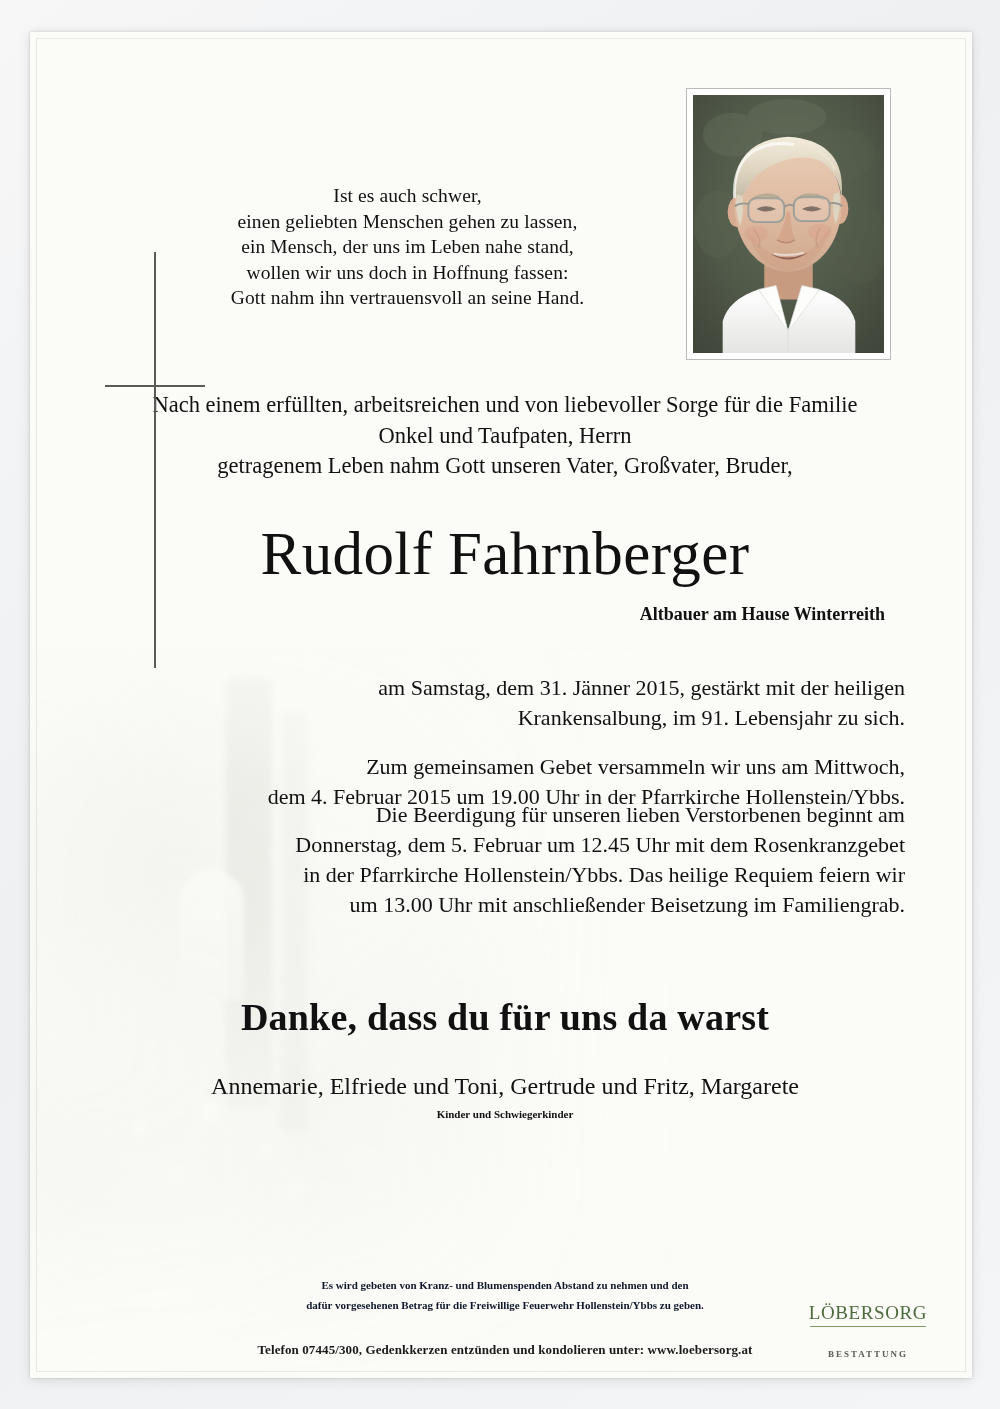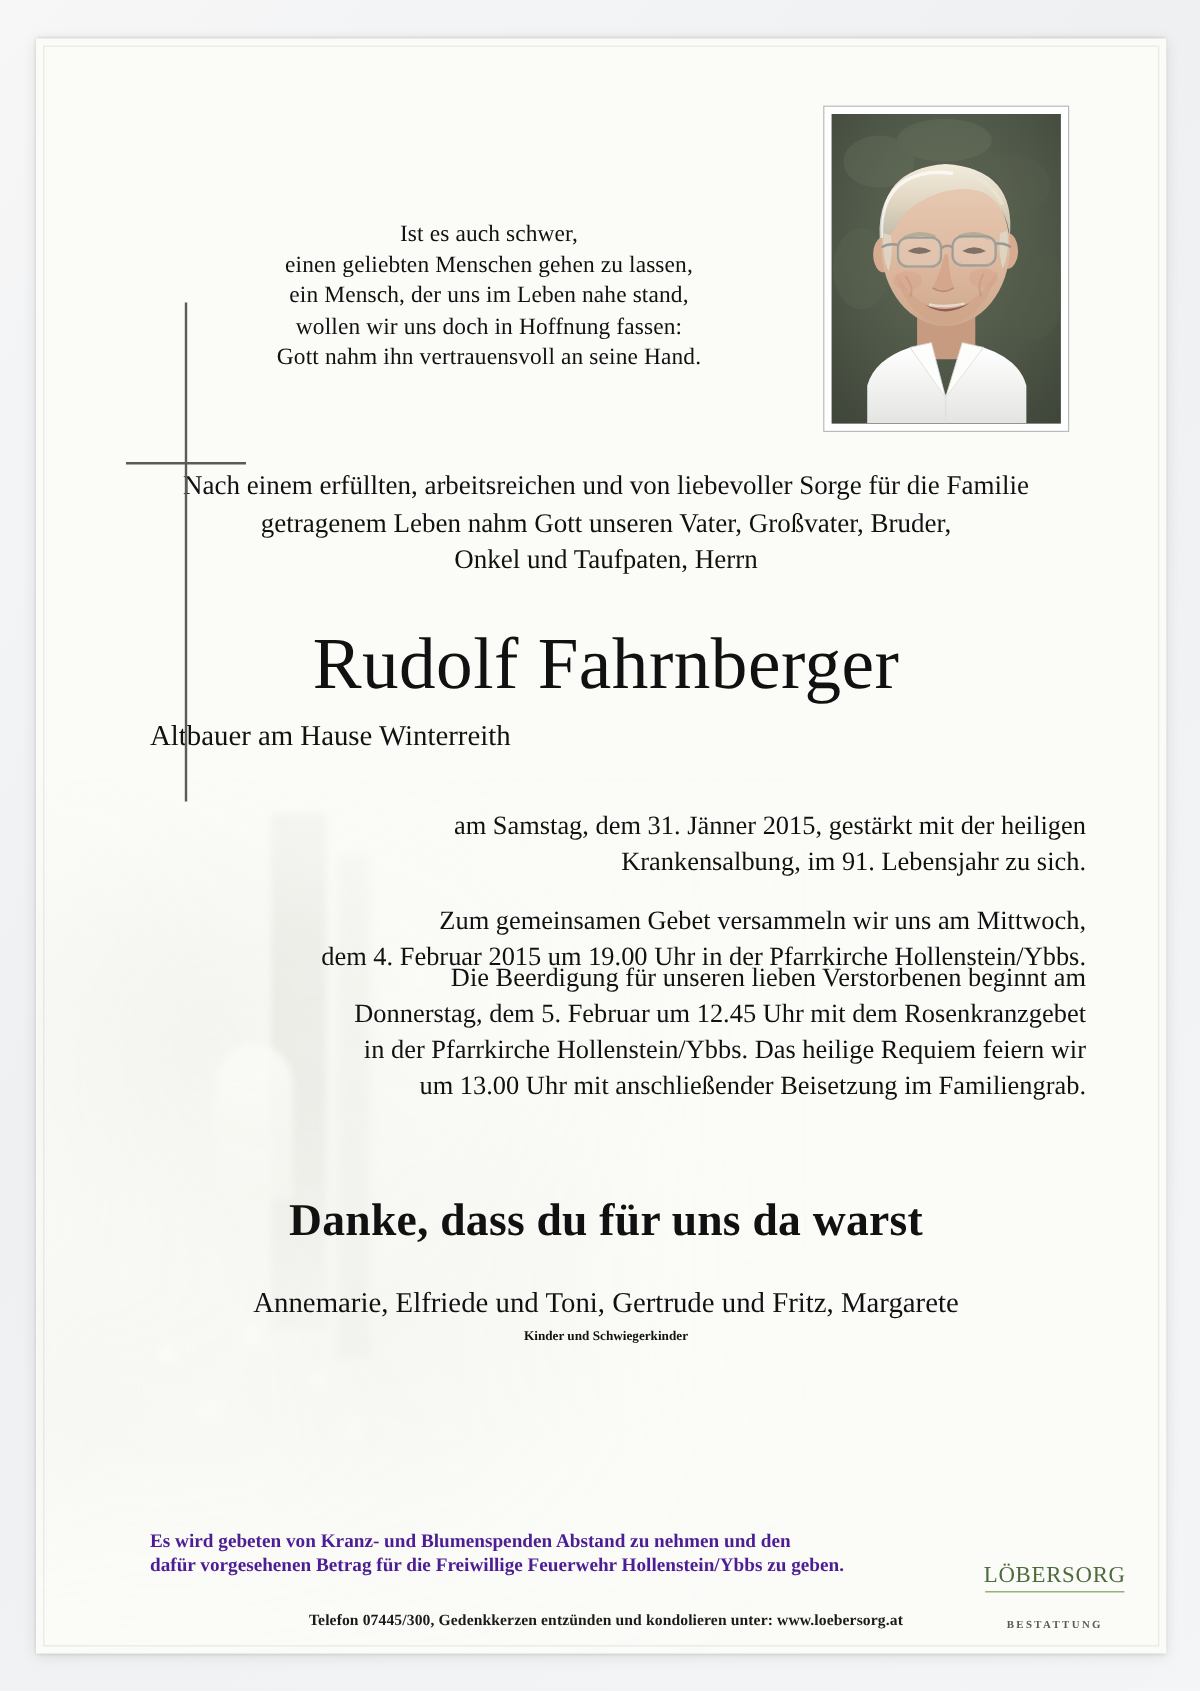--- a/index.html
+++ b/index.html
@@ -173,24 +173,24 @@
     text-align:center;
     font-size:61px;
     line-height:66px;
     font-weight:400;
     letter-spacing:.4px;
   }
   .deceased-sub{
     position:absolute;
     left:95px; top:570px;
     width:760px;
-    text-align:left;
-    font-size:24px;
+    text-align:right;
+    font-size:18px;
     line-height:24px;
-    font-weight:400;
+    font-weight:700;
   }
   .para{
     position:absolute;
     width:800px;
     left:75px;
     text-align:right;
     font-size:22px;
     line-height:30px;
   }
   #para-death{ top:641px; }
@@ -224,41 +224,42 @@
     font-weight:700;
     margin-top:1px;
   }
   #mourners-children{ top:1038px; }
   #mourners-grandchildren{ top:1110px; }
 
   .footnote{
     position:absolute;
     left:95px; top:1243px;
     width:760px;
-    font-size:16px;
+    text-align:center;
+    font-size:11px;
     line-height:20px;
     font-weight:700;
-    color:#4c1d95;
+    color:#0f172a;
   }
   .contact{
     position:absolute;
     left:95px; top:1309px;
     width:760px;
     text-align:center;
     font-size:13px;
     line-height:18px;
     font-weight:700;
     color:#1a1a1a;
     letter-spacing:.1px;
   }
 
   
   #logo{
     position:absolute;
-    right:29px; bottom:18px;
+    right:40px; bottom:18px;
     width:128px;
     text-align:center;
     z-index:7;
   }
   #logo .logo-word{
     font-family:"Liberation Serif", serif;
     font-size:19px;
     line-height:21px;
     letter-spacing:.6px;
     color:#4e6b3e;
@@ -409,22 +410,22 @@
       <div class="poem">
         <div>Ist es auch schwer,</div>
         <div>einen geliebten Menschen gehen zu lassen,</div>
         <div>ein Mensch, der uns im Leben nahe stand,</div>
         <div>wollen wir uns doch in Hoffnung fassen:</div>
         <div>Gott nahm ihn vertrauensvoll an seine Hand.</div>
       </div>
 
       <div class="intro">
         <div>Nach einem erfüllten, arbeitsreichen und von liebevoller Sorge für die Familie</div>
+        <div>Onkel und Taufpaten, Herrn</div>
         <div>getragenem Leben nahm Gott unseren Vater, Großvater, Bruder,</div>
-        <div>Onkel und Taufpaten, Herrn</div>
       </div>
 
       <div class="deceased-name">Rudolf Fahrnberger</div>
       <div class="deceased-sub">Altbauer am Hause Winterreith</div>
 
       <div class="para" id="para-death">
         <div>am Samstag, dem 31. Jänner 2015, gestärkt mit der heiligen</div>
         <div>Krankensalbung, im 91. Lebensjahr zu sich.</div>
       </div>
 

